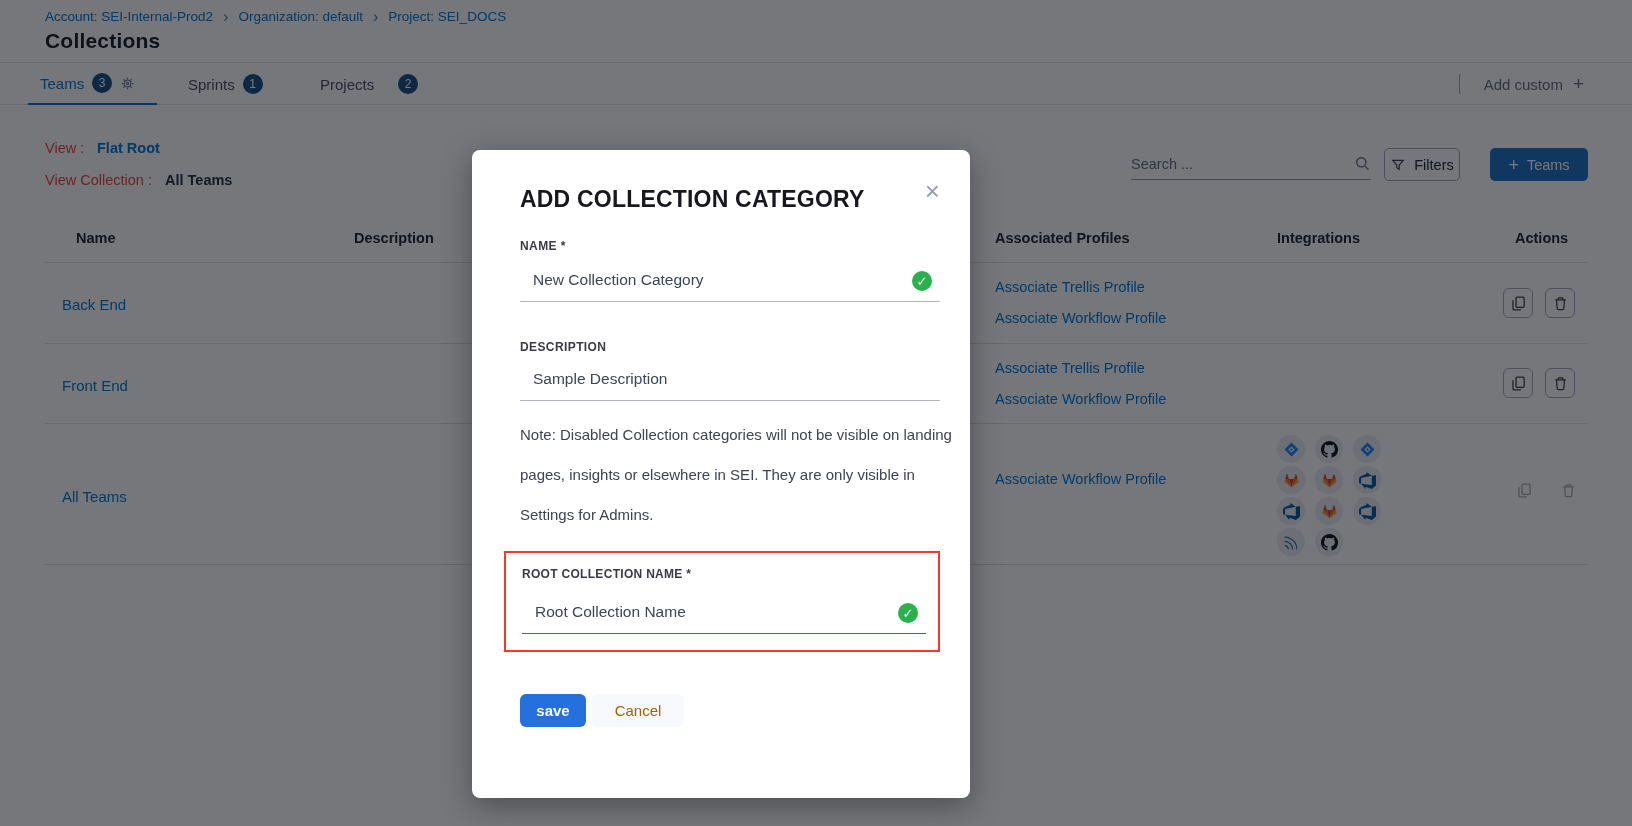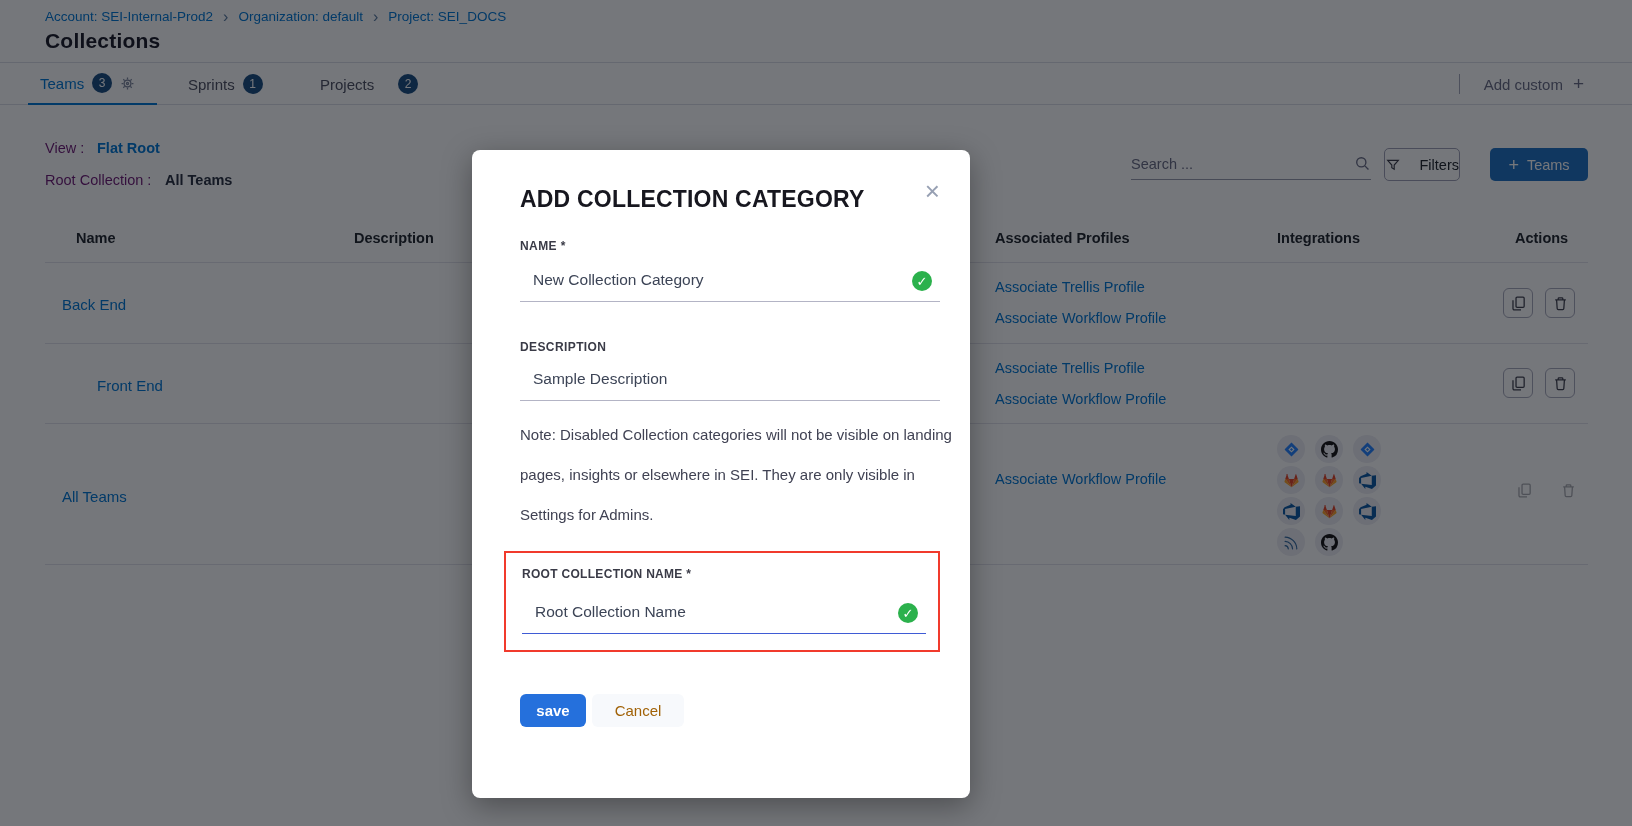--- a/index.html
+++ b/index.html
@@ -18,28 +18,28 @@
   .tab { position:absolute; top:0; height:42px; display:flex; align-items:center; gap:8px;
          font-size:15px; color:#4f5162; cursor:pointer; }
   .tab.active { color:#0278d5; border-bottom:2px solid #0278d5; }
   .badge { width:20px; height:20px; border-radius:50%; background:#1b4e82; color:#fff;
            font-size:12px; display:flex; align-items:center; justify-content:center; }
   .addcustom { position:absolute; right:48px; top:0; height:42px; display:flex; align-items:center; gap:10px;
                color:#6b6d85; font-size:15px; cursor:pointer; }
   .vsep { width:1px; height:20px; background:#a7a8ba; margin-right:14px; }
   .plus { font-size:19px; line-height:14px; }
 
-  .ctl-label { font-size:14.5px; color:#701a75; }
+  .ctl-label { font-size:14.5px; color:#ef4444; }
   .ctl-strong { font-weight:600; color:#2a3140; }
   .search-wrap { left:1131px; top:148px; width:240px; border-bottom:1px solid #9a9bae; height:32px; display:flex; align-items:center; }
   .search-wrap input { border:0; outline:none; flex:1; font-size:14.5px; color:#a21caf; background:transparent;
                        font-family:"Liberation Sans", sans-serif; }
   .search-wrap input::placeholder { color:#6b6d85; }
   .btn-filters { left:1384px; top:148px; width:76px; height:33px; border:1px solid #a0a1b5; border-radius:5px;
-                 background:#fff; display:flex; align-items:center; justify-content:space-between; gap:8px;
+                 background:#fff; display:flex; align-items:center; justify-content:center; gap:8px;
                  font-size:14.5px; color:#22272e; cursor:pointer; }
   .btn-teams { left:1490px; top:148px; width:98px; height:33px; border:none; border-radius:5px;
                background:#1f72c4; color:#fff; display:flex; align-items:center; justify-content:center; gap:8px;
                font-size:14.5px; cursor:pointer; }
   .btn-teams .plus { font-size:18px; }
 
   .th { position:absolute; top:230px; font-size:14.5px; font-weight:700; color:#22272e; }
   .trow { position:absolute; left:45px; width:1543px; border-top:1px solid #e2e3ea; }
   .trow:last-of-type { border-bottom:1px solid #e2e3ea; }
   .cell { position:absolute; }
@@ -124,21 +124,21 @@
     </div>
     <div class="addcustom">
       <span class="vsep"></span>
       <span>Add custom</span>
       <span class="plus">+</span>
     </div>
   </div>
 
   <div class="abs ctl-label" style="left:45px; top:140px;">View :</div>
   <a class="abs" style="left:97px; top:140px; font-size:14.5px; font-weight:600;">Flat Root</a>
-  <div class="abs ctl-label" style="left:45px; top:172px;">Root Collection :</div>
+  <div class="abs ctl-label" style="left:45px; top:172px;">View Collection :</div>
   <div class="abs ctl-label ctl-strong" style="left:165px; top:172px;">All Teams</div>
 
   <div class="abs search-wrap">
     <input type="text" placeholder="Search ..." style="">
     <span style="display:flex;">
       <svg width="17" height="17" viewBox="0 0 20 20" fill="none" stroke="#6b6d85" stroke-width="1.6">
         <circle cx="8.6" cy="8.6" r="5.4"></circle>
           <path d="m12.8 12.8 4.2 4.2"></path>
       </svg>
     </span>
@@ -180,21 +180,21 @@
       <div class="act-btn">
         <svg viewBox="0 0 24 24" fill="none" stroke="#41424f" stroke-width="1.8">
             <path d="M4.5 7h15M9.8 4h4.4a1 1 0 0 1 1 1v2H8.8V5a1 1 0 0 1 1-1Z"></path>
             <path d="M6.5 7l.8 12a1.6 1.6 0 0 0 1.6 1.5h6.2a1.6 1.6 0 0 0 1.6-1.5l.8-12"></path>
           </svg>
       </div>
     </div>
   </div>
 
   <div class="trow" style="top:343px; height:80px;">
-    <a class="cell name-link" style="left:17px; top:33px;margin-left:35px;">Front End</a>
+    <a class="cell name-link" style="left:17px; top:33px;">Front End</a>
     <div class="cell" style="left:950px; top:9px;">
       <div class="profline"><a>Associate Trellis Profile</a></div>
       <div class="profline"><a>Associate Workflow Profile</a></div>
     </div>
     <div class="cell" style="left:1458px; top:24px; display:flex; gap:12px;">
       <div class="act-btn">
         <svg viewBox="0 0 24 24" fill="none" stroke="#41424f" stroke-width="1.8">
             <rect x="8.5" y="3" width="11.5" height="14.5" rx="1.5"></rect>
             <path d="M15.5 21H6A1.8 1.8 0 0 1 4.2 19.2V7.5"></path>
           </svg>

